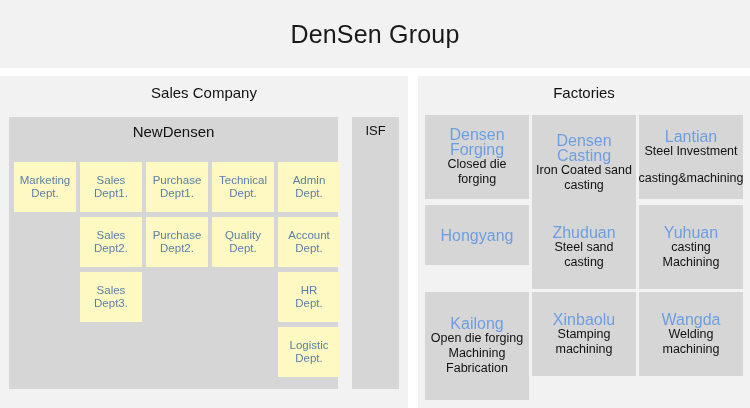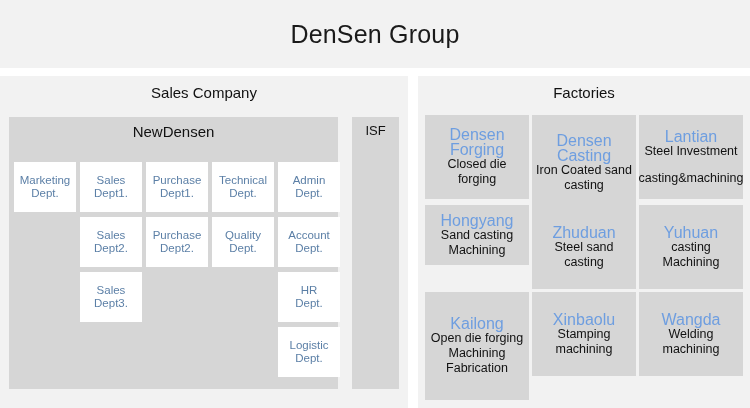--- a/index.html
+++ b/index.html
@@ -93,21 +93,21 @@
   }
 
   .dept-grid {
     position: absolute;
     left: 5px; top: 45px;
     width: 319px;
     height: 222px;
   }
   .dept-cell {
     position: absolute;
-    background: #ffffff;
+    background: #fef9c3;
     display: flex;
     align-items: center;
     justify-content: center;
     text-align: center;
     font-size: 11.5px;
     line-height: 13.5px;
     color: #5b7fa6;
     box-sizing: border-box;
   }
 
@@ -219,21 +219,20 @@
           <div class="fact-name">Densen Casting</div>
           <div class="fact-desc">Iron Coated sand casting</div>
         </div>
         <div class="fact-card" style="left: 221px; top: 6px; width: 104px; height: 84px;">
           <div class="fact-name">Lantian</div>
           <div class="fact-desc">Steel Investment</div>
           <div class="fact-desc2">casting&amp;machining</div>
         </div>
         <div class="fact-card" style="left: 7px; top: 96px; width: 104px; height: 60px;">
           <div class="fact-name">Hongyang</div>
-          <div class="fact-desc">Sand casting Machining</div>
         </div>
         <div class="fact-card" style="left: 114px; top: 96px; width: 104px; height: 84px;">
           <div class="fact-name">Zhuduan</div>
           <div class="fact-desc">Steel sand casting</div>
         </div>
         <div class="fact-card" style="left: 221px; top: 96px; width: 104px; height: 84px;">
           <div class="fact-name">Yuhuan</div>
           <div class="fact-desc">casting Machining</div>
         </div>
         <div class="fact-card" style="left: 7px; top: 183px; width: 104px; height: 108px;">

